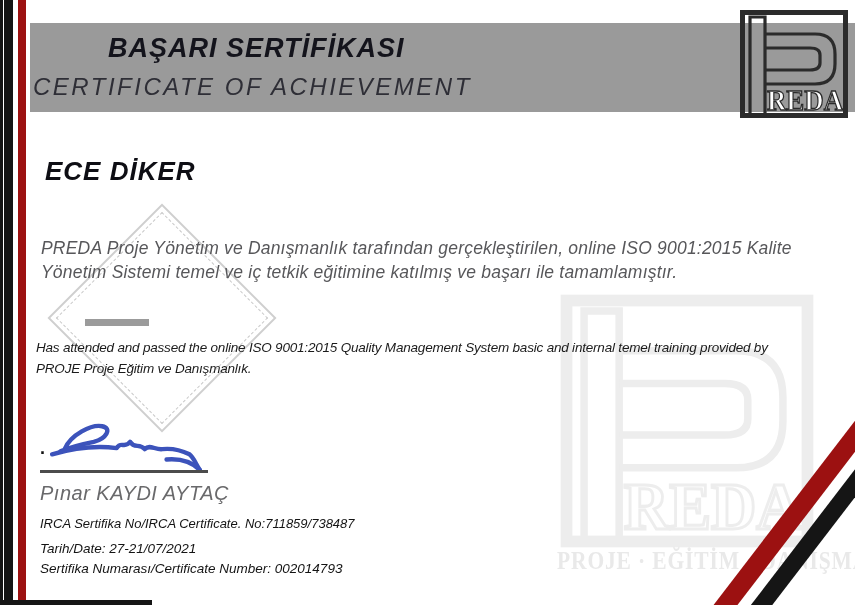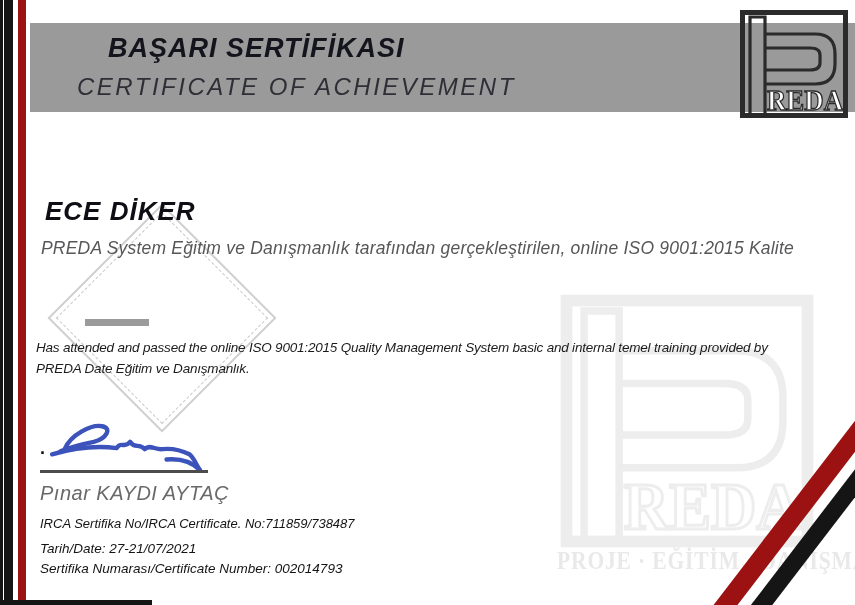--- a/index.html
+++ b/index.html
@@ -13,39 +13,39 @@
   .left-border{left:0;top:0;width:3px;height:605px;background:#151515;}
   .stripe-black-left{left:4px;top:0;width:9px;height:605px;background:#151515;}
   .stripe-red-left{left:18px;top:0;width:8px;height:605px;background:#9c1111;}
   .bottom-left-bar{left:0;top:600px;width:152px;height:5px;background:#151515;}
 
   
   .banner{left:30px;top:23px;width:825px;height:89px;background:#9a9a9a;z-index:1;}
   .title{left:95px;top:33px;font-size:27px;font-weight:bold;font-style:italic;
          color:#14141c;letter-spacing:1px;z-index:2;white-space:nowrap;margin-left:13px;}
   .subtitle{left:33px;top:73px;font-size:24px;font-style:italic;color:#2e2e36;
-         letter-spacing:2.5px;z-index:2;white-space:nowrap;margin-left:44px;}
+         letter-spacing:2.5px;z-index:2;white-space:nowrap;}
 
   
   .logo-main{left:738px;top:8px;width:112px;height:112px;color:#2b2b2b;z-index:3;}
   .logo-watermark{left:556px;top:290px;width:262px;height:262px;color:#ededed;z-index:0;}
   .tagline{left:557px;top:547px;font-family:"Liberation Serif", serif;font-weight:bold;
          font-size:25px;color:#e9e9e9;letter-spacing:1px;white-space:nowrap;
          transform:scaleX(0.86);transform-origin:left top;z-index:0;}
 
   
   .diamond{left:81px;top:237px;width:158px;height:158px;border:2px solid #cfcfcf;
          transform:rotate(45deg);z-index:0;}
   .diamond-inner{position:absolute;left:4px;top:4px;right:4px;bottom:4px;
          border:1px dashed #c9c9c9;}
   .dash-bar{left:85px;top:319px;width:64px;height:7px;background:#9b9b9b;z-index:1;}
 
   
   .name{left:45px;top:156px;font-size:26px;font-weight:bold;font-style:italic;
-        color:#0e0e14;letter-spacing:1px;z-index:2;margin-top:40px;}
+        color:#0e0e14;letter-spacing:1px;z-index:2;}
   .paragraph-tr{left:41px;top:236px;font-size:17.5px;font-style:italic;color:#57575a;
         line-height:24px;letter-spacing:0.2px;z-index:2;}
   .paragraph-tr div{white-space:nowrap;}
   .paragraph-en{left:36px;top:337px;font-size:13.5px;font-style:italic;color:#1b1b1b;
         line-height:21px;letter-spacing:-0.2px;z-index:2;}
   .paragraph-en div{white-space:nowrap;}
 
   .signature-svg{left:50px;top:420px;width:152px;height:52px;z-index:2;}
   .sig-dot{left:40px;top:438px;font-size:18px;font-weight:bold;color:#111;z-index:2;}
   .sig-line{left:40px;top:470px;width:168px;height:3px;background:#4c4c4c;z-index:2;}
@@ -96,28 +96,29 @@
 <div class="abs subtitle">CERTIFICATE OF ACHIEVEMENT</div>
 
 <svg class="abs logo-main" viewBox="0 0 112 112">
   <use href="#predaLogoShapes"></use>
   <text x="29" y="102" font-size="29" font-family="Liberation Serif, serif" font-weight="bold" textLength="76" lengthAdjust="spacingAndGlyphs" fill="#ffffff" stroke="currentColor" stroke-width="1.3">REDA</text>
 </svg>
 
 <div class="abs name">ECE DİKER</div>
 
 <div class="abs paragraph-tr">
-  <div>PREDA System Eğitim ve Danışmanlık tarafından gerçekleştirilen, online ISO 9001:2015 Kalite</div>
+  <div>PREDA Proje Yönetim ve Danışmanlık tarafından gerçekleştirilen, online ISO 9001:2015 Kalite</div>
+  <div>Yönetim Sistemi temel ve iç tetkik eğitimine katılmış ve başarı ile tamamlamıştır.</div>
 </div>
 
 <div class="abs dash-bar"></div>
 
 <div class="abs paragraph-en">
   <div>Has attended and passed the online ISO 9001:2015 Quality Management System basic and internal temel training provided by</div>
-  <div>PREDA Date Eğitim ve Danışmanlık.</div>
+  <div>PROJE Proje Eğitim ve Danışmanlık.</div>
 </div>
 
 <svg class="abs signature-svg" viewBox="0 0 146 50">
   <g fill="none" stroke="#3c53bb" stroke-width="4.2" stroke-linecap="round" stroke-linejoin="round">
     <path d="M14,28 C20,14 40,4 50,6 C60,8 54,18 42,21 C32,23 20,26 10,30"></path>
     <path d="M2,33 C26,26 48,25 64,27 C68,20 72,28 77,21 C81,28 86,22 91,28 C96,23 101,29 108,28 C118,27 126,29 134,33 C138,36 140,42 144,48"></path>
     <path d="M144,48 C136,40 124,37 112,38"></path>
   </g>
 </svg>
 <div class="abs sig-dot">.</div>

